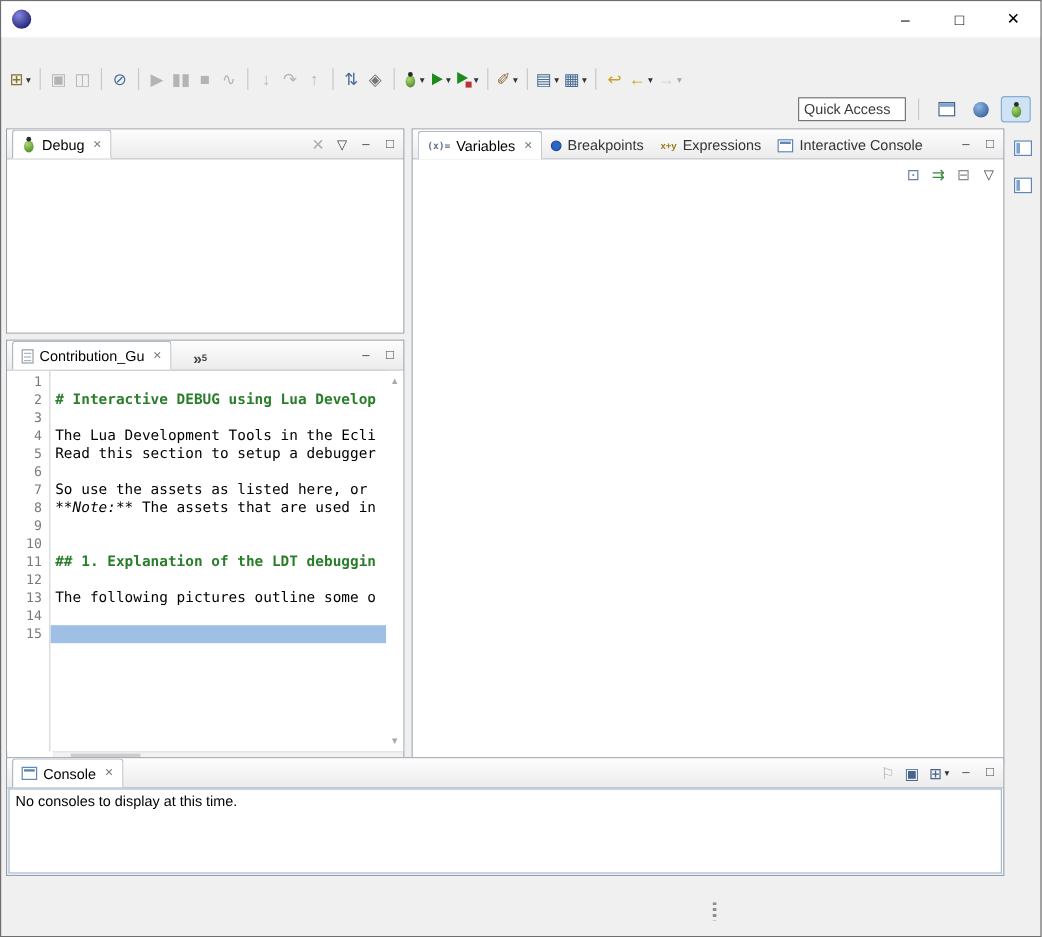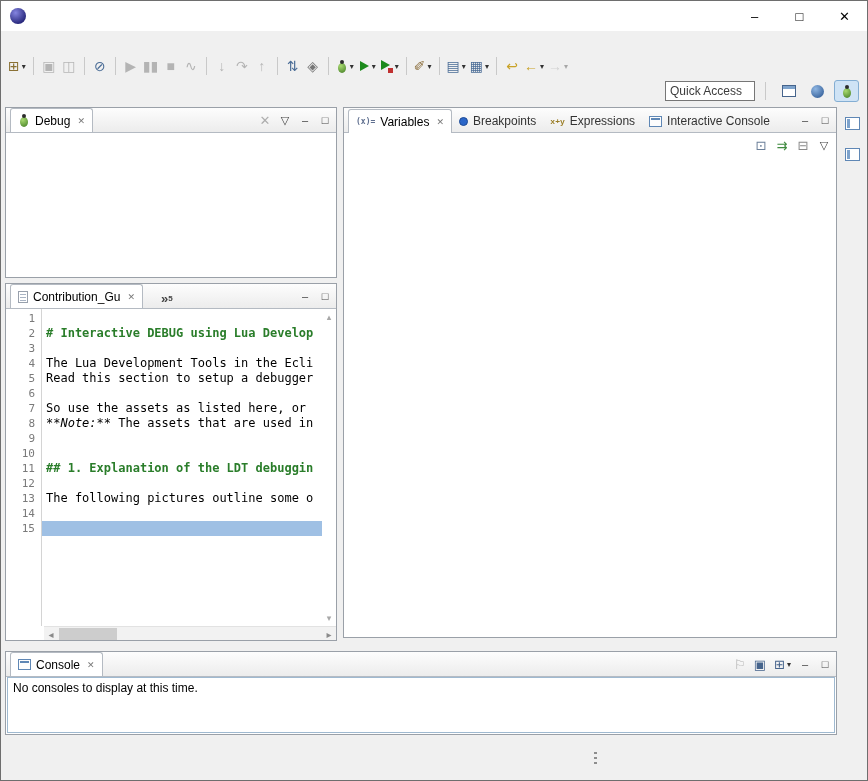--- a/index.html
+++ b/index.html
@@ -49,21 +49,21 @@
   .lua-perspective{width:13px;height:13px;border-radius:50%;background:radial-gradient(circle at 35% 30%,#8fb6e2,#24508c)}
   .miniview{width:15px;height:13px;border:1px solid #5f87b5;background:#fff}
   .miniview::before{content:"";position:absolute;left:1px;top:1px;bottom:1px;width:3px;background:#7ea3cc}
 
   .ficon{display:inline-block;width:10px;height:12px;background:#fff;border:1px solid #98a0ac;position:relative}
   .ficon::before{content:"";position:absolute;left:1px;right:1px;top:2px;height:1px;background:#a9b4c4;
                  box-shadow:0 3px 0 #a9b4c4,0 6px 0 #a9b4c4}
   .ticon{display:inline-flex;align-items:center;justify-content:center}
   .ticon-variables{font-family:"DejaVu Sans Mono",monospace;font-size:8px;color:#5f6f8f;font-weight:bold}
   .ticon-breakpoints{width:9px;height:9px;border-radius:50%;background:#2a66c8;border:1px solid #1c4a96}
-  .ticon-expressions{font-family:Liberation Mono, monospace;font-size:8px;color:#9a7d26;font-weight:bold}
+  .ticon-expressions{font-family:Liberation Sans, sans-serif;font-size:8px;color:#9a7d26;font-weight:bold}
   .ticon-interactive-console,.ticon-console{width:13px;height:11px;border:1px solid #5f87b5;background:#fdfdfd;position:relative}
   .ticon-interactive-console::before,.ticon-console::before{content:"";position:absolute;left:1px;top:1px;right:1px;height:2px;background:#5f87b5}
 
   
   .panel{position:absolute;background:#fff;border:1px solid #9aa0a8}
   .tabbar{position:relative;height:25px;background:linear-gradient(#fdfdfd,#ececec);
           border-bottom:1px solid #b4bac2;display:flex;align-items:flex-start;padding-left:4px}
   .tabs-wrap{display:flex;height:100%;align-items:flex-end}
   .tab{height:22px;display:flex;align-items:center;gap:5px;padding:0 7px;color:#333;white-space:nowrap}
   .tab.selected{height:24px;background:#fff;border:1px solid #b4bac2;border-bottom:none;
@@ -73,21 +73,21 @@
   .vt-btn{display:flex;align-items:center;justify-content:center;font-size:11px;color:#444;min-width:12px}
   .vt-btn.disabled{opacity:.4;filter:grayscale(1)}
   .vt-glyph{font-size:13px;line-height:1}
   .panel-content{position:absolute;left:0;right:0;top:25px;bottom:0;background:#fff}
   .chevron{display:flex;align-items:flex-end;color:#444;font-weight:bold;font-size:13px;padding:0 4px;margin-left:14px;height:22px}
   .chevron small{font-size:8px;margin-bottom:3px}
 
   .debug-panel{left:4px;top:106px;width:332px;height:171px}
   .editor-panel{left:4px;top:282px;width:332px;height:358px}
   .vars-panel{left:342px;top:106px;width:494px;height:531px}
-  .console-panel{left:4px;top:650px;width:832px;height:84px}
+  .console-panel{left:4px;top:630px;width:832px;height:99px}
 
   
   .editor-body{position:absolute;top:25px;left:0;right:0;bottom:14px;display:flex;background:#fff}
   .gutter{width:36px;padding:2px 6px 0 0;text-align:right;font:11px/15px "DejaVu Sans Mono",monospace;
           color:#7a7a7a;border-right:1px solid #d4d4d4;background:#fff}
   .code{flex:1;padding-top:2px;font:12px/15px "DejaVu Sans Mono",monospace;overflow:hidden}
   .code-line{height:15px;white-space:pre;padding-left:4px}
   .code-line.current{background:var(--current-line,#9fc0e4)}
   .md-h{color:var(--md-header,#2a7d2a);font-weight:bold}
   .md-em{font-style:italic}

